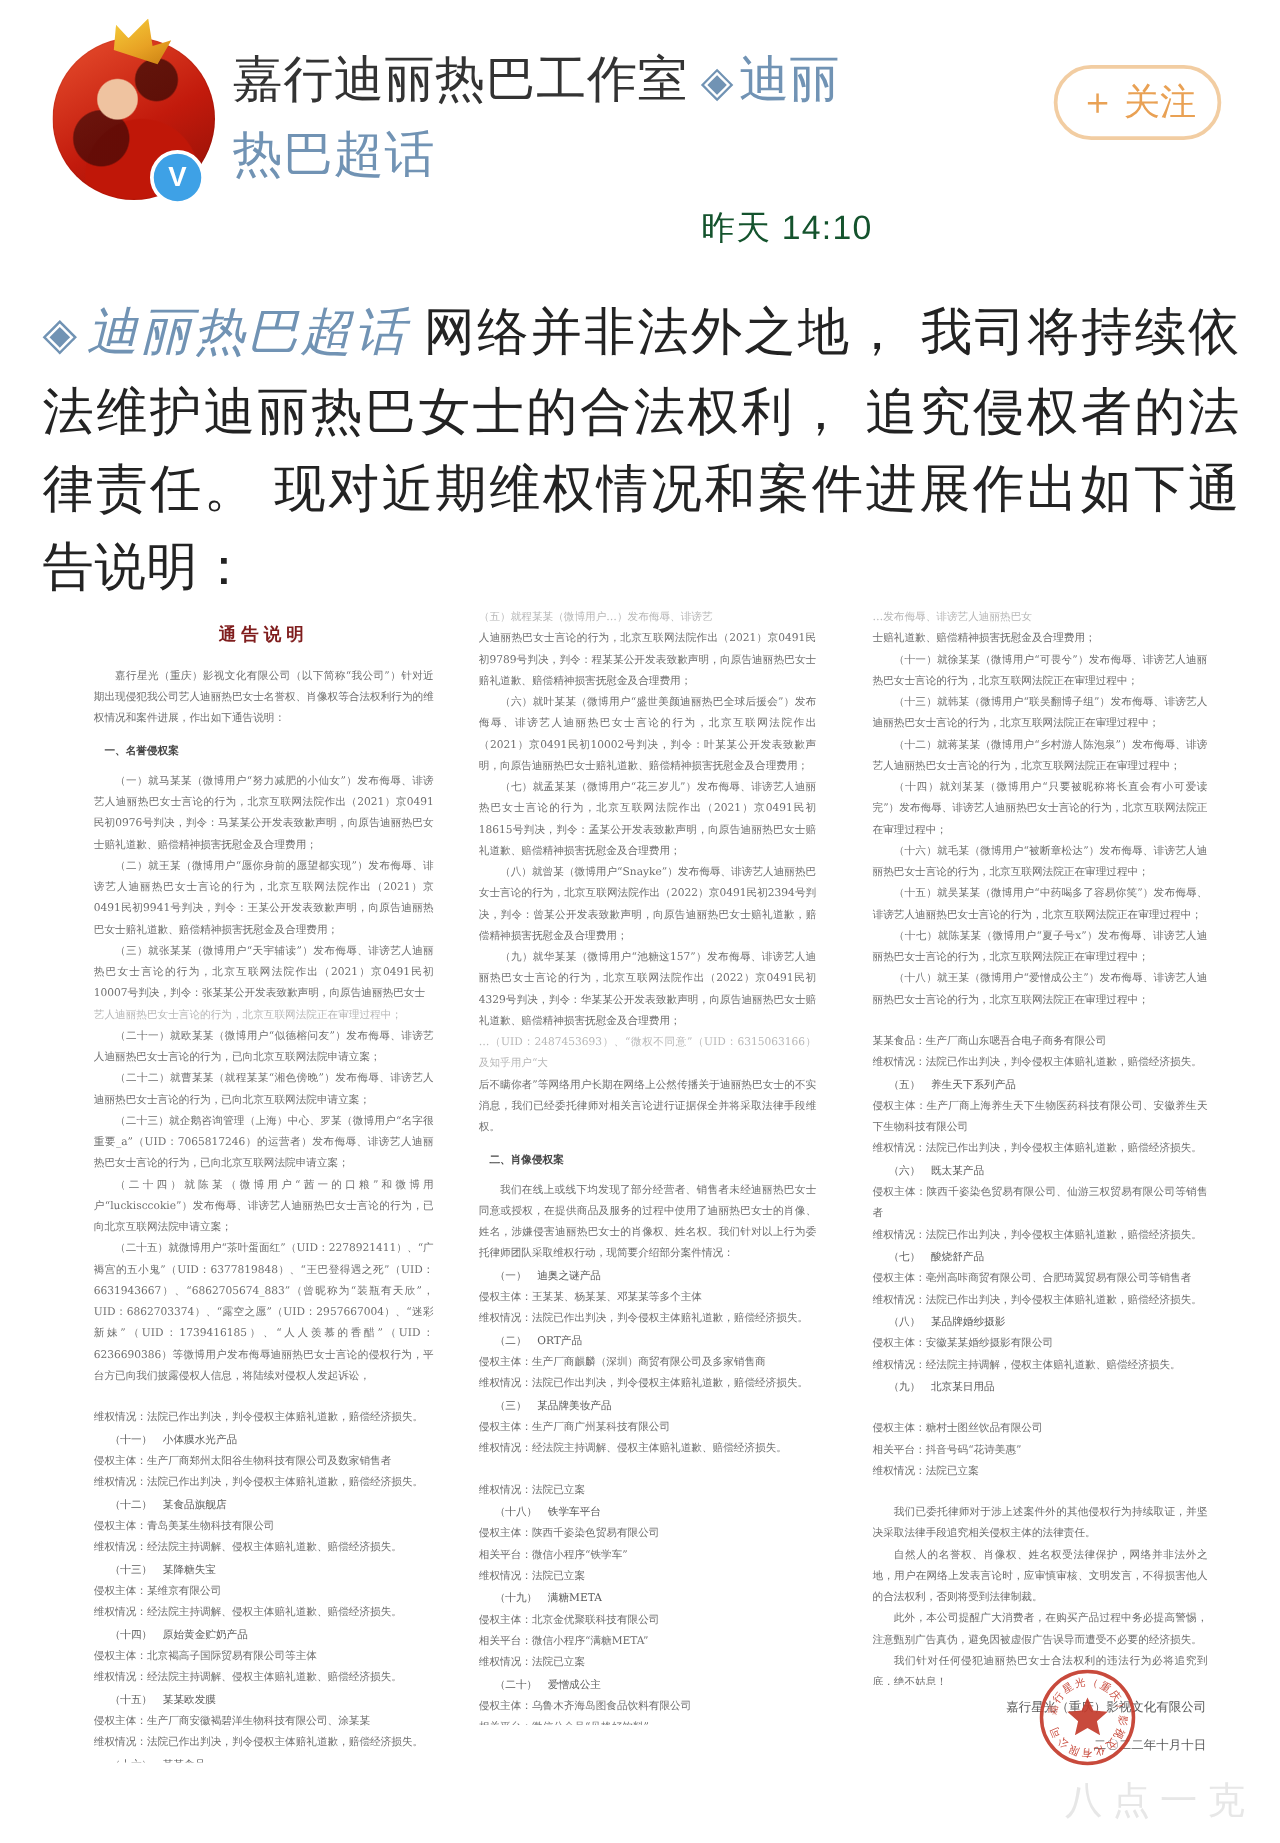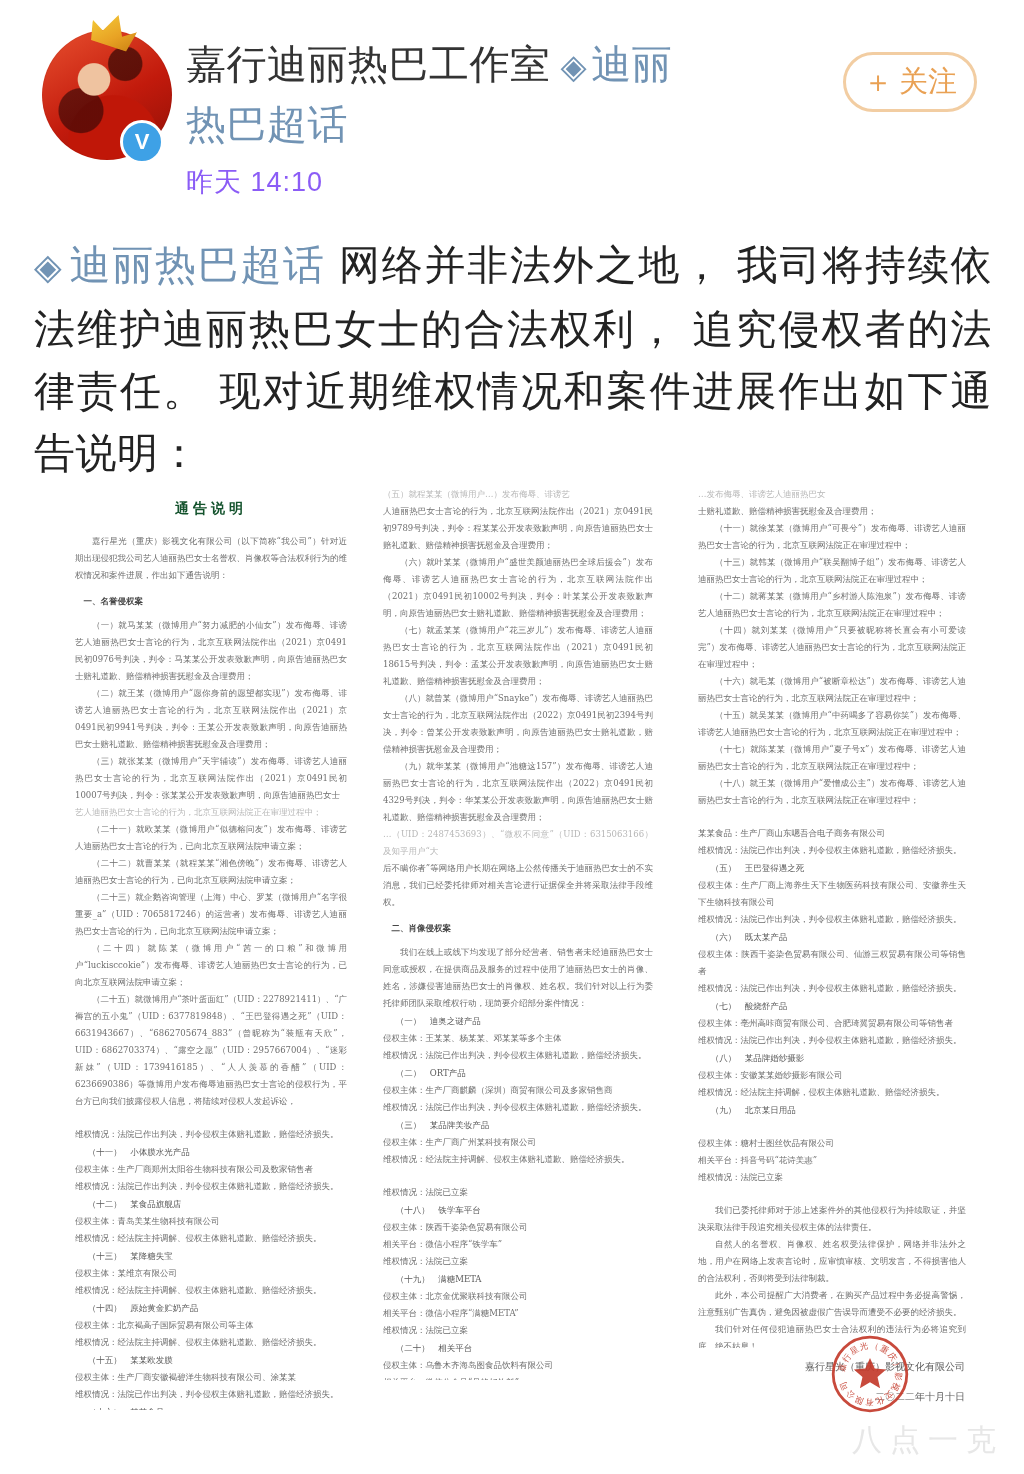--- a/index.html
+++ b/index.html
@@ -22,42 +22,42 @@
       clip-path:polygon(10% 90%,0% 35%,28% 55%,50% 0%,72% 55%,100% 30%,90% 90%);
       transform:rotate(18deg);}
   .verified-badge{position:absolute;right:8px;bottom:-4px;width:38px;height:38px;border-radius:50%;
       background:#3ea1e6;border:3px solid #fff;color:#fff;font-weight:bold;font-size:22px;
       display:flex;align-items:center;justify-content:center;}
   .header-text{position:absolute;left:186px;top:36px;width:512px;}
   .username-line{font-size:40px;line-height:56px;color:#333;font-weight:500;letter-spacing:.5px;}
   .username-line .uname{color:#333;font-family:Liberation Mono, monospace;}
   .supertopic{color:#7193b4;}
   .st-icon{font-size:34px;margin:0 4px 0 10px;color:#7193b4;}
-  .timestamp{margin-top:12px;font-size:27px;color:#8b5cf6;letter-spacing:1px;}
+  .timestamp{margin-top:12px;font-size:27px;color:#14532d;letter-spacing:1px;text-align:right;}
   .follow-btn{position:absolute;left:843px;top:52px;width:134px;height:60px;border-radius:30px;
       background:#fff;border:3px solid #f2cda2;color:#e9a154;font-size:29px;
       display:flex;align-items:center;justify-content:center;gap:6px;cursor:pointer;
       font-family:inherit;}
   .follow-btn .plus{font-size:30px;line-height:1;}
 
   
   .post-text{position:absolute;left:34px;top:234px;width:958px;font-size:41px;line-height:62px;
       color:#232323;letter-spacing:.5px;text-align:justify;}
-  .post-text .topic{color:#7193b4;}
+  .post-text .topic{color:#7193b4;font-style:italic;}
   .post-text .st-icon{font-size:36px;margin:0 6px 0 0;}
 
   
   .doc{position:absolute;left:0px;top:478px;width:1024px;height:942px;background:#fff;}
   .doc-col{position:absolute;overflow:hidden;font-family:"DejaVu Serif","Liberation Serif",serif;
       font-size:8.5px;line-height:17px;color:#6e6e6e;text-align:justify;}
   .col1{left:75px;top:18px;width:272px;height:914px;}
   .col2{left:383px;top:8px;width:270px;height:894px;}
   .col3{left:698px;top:8px;width:268px;height:862px;}
   .blk{margin:0;}
-  .blk.title{font-size:14px;font-weight:bold;text-align:center;color:#14532d;
+  .blk.title{font-size:14px;font-weight:bold;text-align:center;color:#7f1d1d;
       letter-spacing:4px;margin:4px 0 16px;}
   .blk.h{font-weight:bold;color:#474747;margin:9px 0 7px;text-indent:1em;}
   .blk.p{text-indent:2em;}
   .blk.cont{text-indent:0;}
   .blk.item{text-indent:1.5em;color:#5a5a5a;margin-top:1px;}
   .blk.kv{text-indent:0;}
   .blk.faded{color:#b7b7b7;}
   .blk.gap{height:16px;}
 
   .doc-sign{position:absolute;right:59px;top:874px;width:300px;text-align:right;
@@ -150,39 +150,39 @@
         <div class="blk gap"></div>
         <div class="blk kv">维权情况：法院已立案</div>
         <div class="blk item">（十八）　铁学车平台</div>
         <div class="blk kv">侵权主体：陕西千姿染色贸易有限公司</div>
         <div class="blk kv">相关平台：微信小程序“铁学车”</div>
         <div class="blk kv">维权情况：法院已立案</div>
         <div class="blk item">（十九）　满糖META</div>
         <div class="blk kv">侵权主体：北京金优聚联科技有限公司</div>
         <div class="blk kv">相关平台：微信小程序“满糖META”</div>
         <div class="blk kv">维权情况：法院已立案</div>
-        <div class="blk item">（二十）　相关平台</div>
+        <div class="blk item">（二十）　爱憎成公主</div>
         <div class="blk kv">侵权主体：乌鲁木齐海岛图食品饮料有限公司</div>
         <div class="blk kv">相关平台：微信公众号“见格好饮料”</div>
       </div>
     <div class="doc-col col3">
         <div class="blk faded">…发布侮辱、诽谤艺人迪丽热巴女</div>
         <div class="blk cont">士赔礼道歉、赔偿精神损害抚慰金及合理费用；</div>
         <div class="blk p">（十一）就徐某某（微博用户“可畏兮”）发布侮辱、诽谤艺人迪丽热巴女士言论的行为，北京互联网法院正在审理过程中；</div>
         <div class="blk p">（十三）就韩某（微博用户“联吴翻博子组”）发布侮辱、诽谤艺人迪丽热巴女士言论的行为，北京互联网法院正在审理过程中；</div>
         <div class="blk p">（十二）就蒋某某（微博用户“乡村游人陈泡泉”）发布侮辱、诽谤艺人迪丽热巴女士言论的行为，北京互联网法院正在审理过程中；</div>
         <div class="blk p">（十四）就刘某某（微博用户“只要被昵称将长直会有小可爱读完”）发布侮辱、诽谤艺人迪丽热巴女士言论的行为，北京互联网法院正在审理过程中；</div>
         <div class="blk p">（十六）就毛某（微博用户“被断章松达”）发布侮辱、诽谤艺人迪丽热巴女士言论的行为，北京互联网法院正在审理过程中；</div>
         <div class="blk p">（十五）就吴某某（微博用户“中药喝多了容易你笑”）发布侮辱、诽谤艺人迪丽热巴女士言论的行为，北京互联网法院正在审理过程中；</div>
         <div class="blk p">（十七）就陈某某（微博用户“夏子号x”）发布侮辱、诽谤艺人迪丽热巴女士言论的行为，北京互联网法院正在审理过程中；</div>
         <div class="blk p">（十八）就王某（微博用户“爱憎成公主”）发布侮辱、诽谤艺人迪丽热巴女士言论的行为，北京互联网法院正在审理过程中；</div>
         <div class="blk gap"></div>
         <div class="blk kv">某某食品：生产厂商山东嗯吾合电子商务有限公司</div>
         <div class="blk kv">维权情况：法院已作出判决，判令侵权主体赔礼道歉，赔偿经济损失。</div>
-        <div class="blk item">（五）　王巴登得遇之死</div>
+        <div class="blk item">（五）　养生天下系列产品</div>
         <div class="blk kv">侵权主体：生产厂商上海养生天下生物医药科技有限公司、安徽养生天下生物科技有限公司</div>
         <div class="blk kv">维权情况：法院已作出判决，判令侵权主体赔礼道歉，赔偿经济损失。</div>
         <div class="blk item">（六）　既太某产品</div>
         <div class="blk kv">侵权主体：陕西千姿染色贸易有限公司、仙游三权贸易有限公司等销售者</div>
         <div class="blk kv">维权情况：法院已作出判决，判令侵权主体赔礼道歉，赔偿经济损失。</div>
         <div class="blk item">（七）　酸烧舒产品</div>
         <div class="blk kv">侵权主体：亳州高咔商贸有限公司、合肥琦翼贸易有限公司等销售者</div>
         <div class="blk kv">维权情况：法院已作出判决，判令侵权主体赔礼道歉，赔偿经济损失。</div>
         <div class="blk item">（八）　某品牌婚纱摄影</div>
         <div class="blk kv">侵权主体：安徽某某婚纱摄影有限公司</div>

